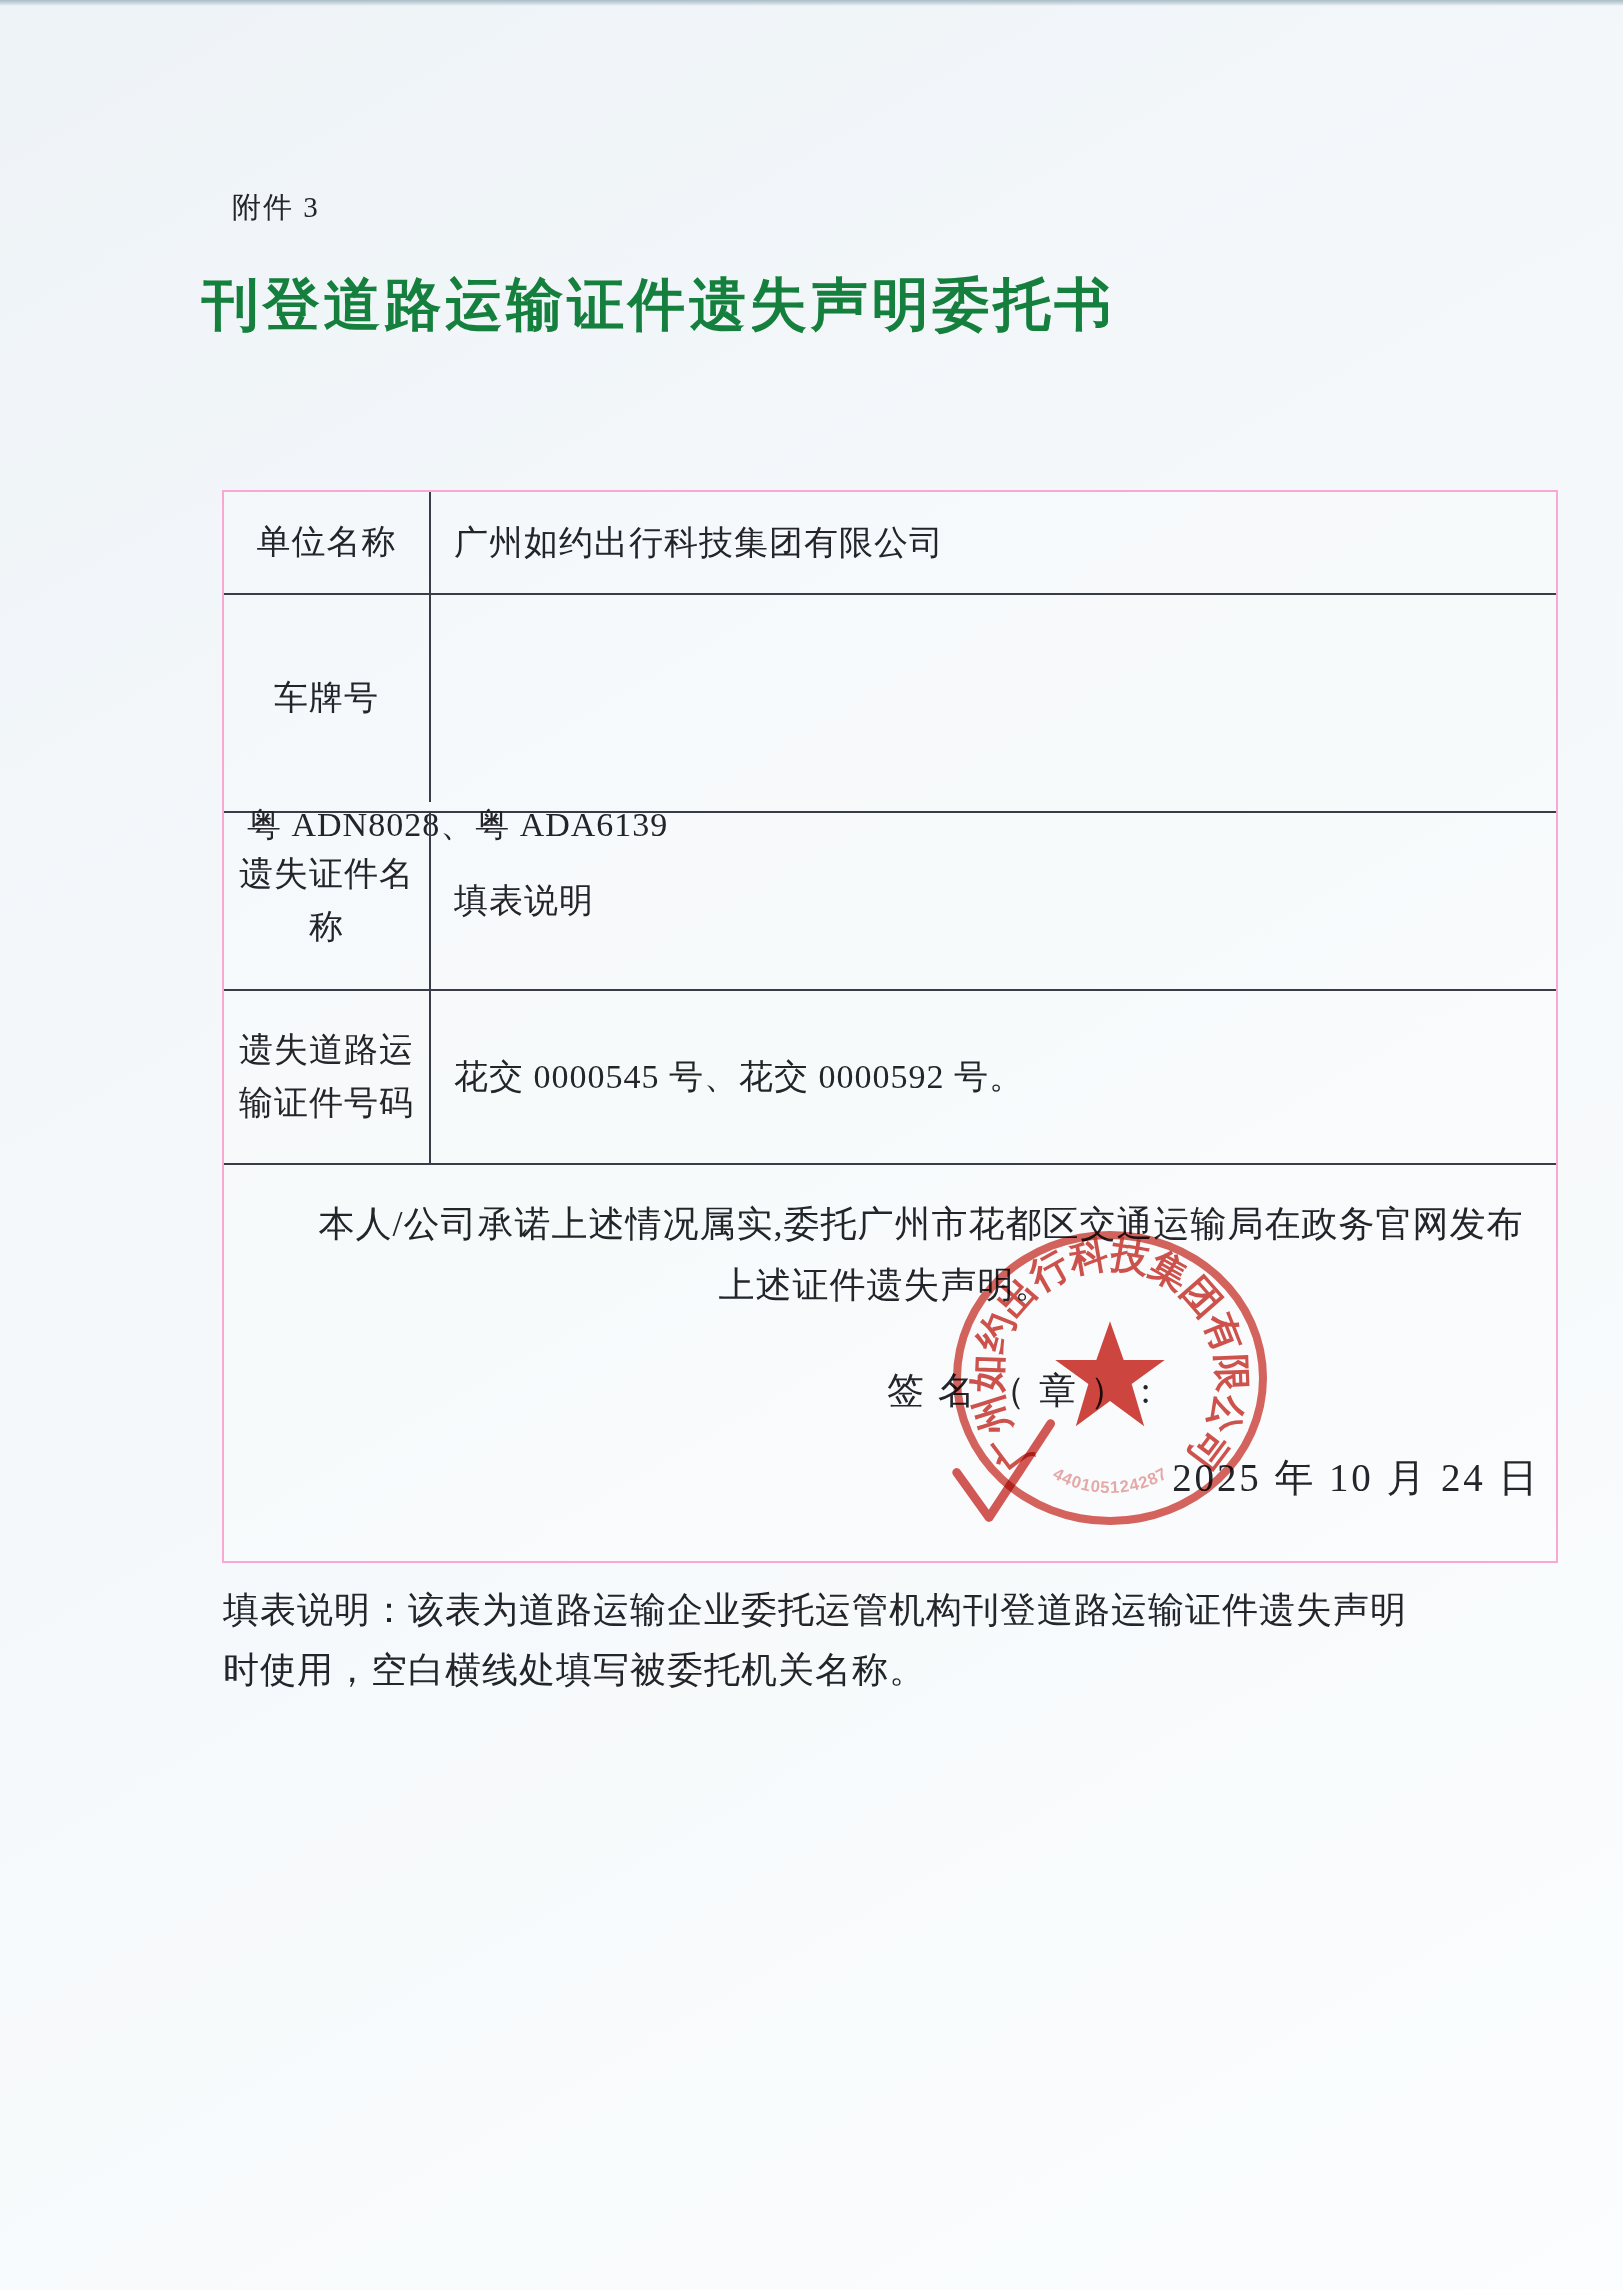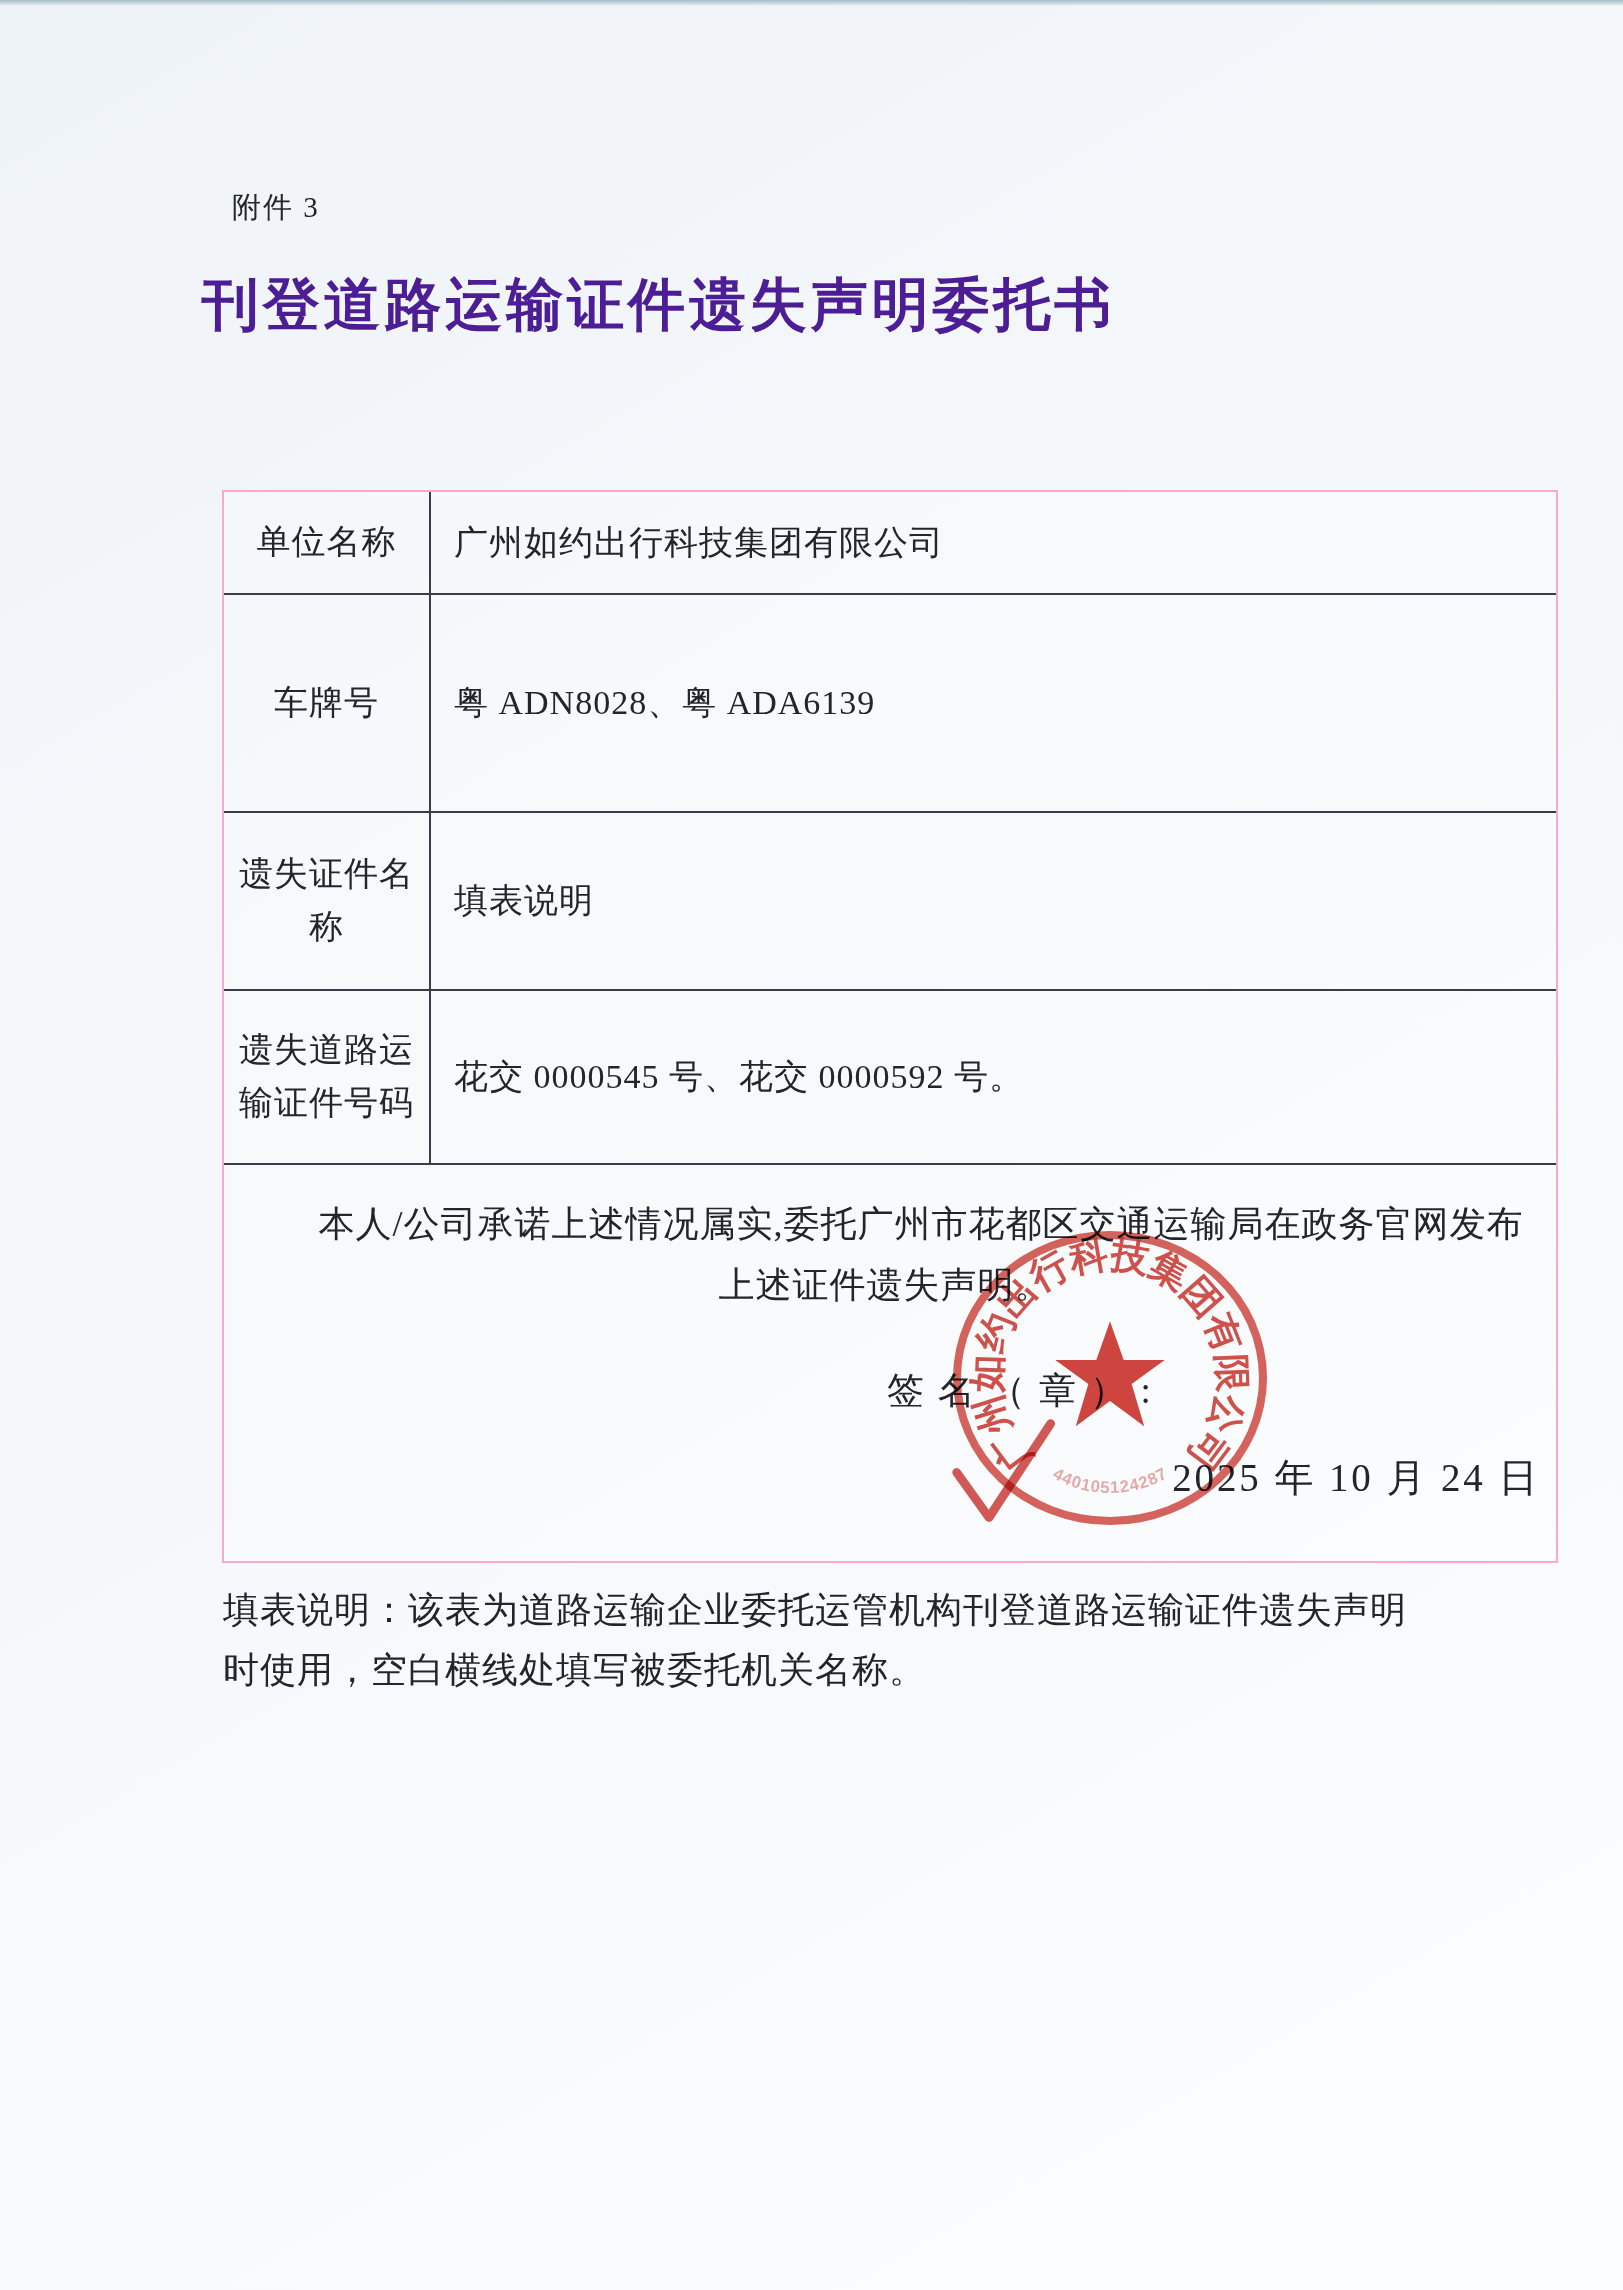--- a/index.html
+++ b/index.html
@@ -13,41 +13,41 @@
     position:absolute; left:0; top:0; width:100%; height:5.9px;
     background:linear-gradient(180deg,#a9bcc7 0%,#cfdbe2 60%,rgba(207,219,226,0) 100%);
   }
   .attachment {
     position:absolute; left:232px; top:188px;
     font-size:29px; letter-spacing:2px;
   }
   .title {
     position:absolute; left:0; top:267px; width:1317px; margin:0;
     text-align:center; font-size:57px; font-weight:bold; letter-spacing:3.9px;
-    color:#4c1d95;
+    color:#15803d;
   }
   .form-table {
     position:absolute; left:222px; top:490px; width:1336px;
     border:2px solid #f9a8d4; box-sizing:border-box;
     background:rgba(255,255,255,0.25);
   }
   .trow { display:flex; border-bottom:2px solid #383d46; box-sizing:border-box; }
   .trow.last { border-bottom:none;text-align:center; }
   .cell-label {
     width:207px; flex:0 0 207px; border-right:2px solid #383d46; box-sizing:border-box;
     display:flex; align-items:center; justify-content:center;
     text-align:center; font-size:34px; line-height:1.55; letter-spacing:1px;
     padding:0 13.7px;
   }
   .cell-value {
     flex:1; display:flex; align-items:center;
     font-size:34px; letter-spacing:1px; padding-left:23px; box-sizing:border-box;
   }
   .r1 { height:103px; }
-  .r2 { height:218px; }
+  .r2 { height:218px;flex-direction:column; }
   .r3 { height:178px; }
   .r4 { height:174px; }
   .r5 { height:396px; position:relative; display:block; }
   .declaration {
     margin:0; padding:29px 25.5px 0 15.7px;
     font-size:36px; line-height:61px; letter-spacing:1px;
     text-indent:2em;
   }
   .sig-line {
     position:absolute; left:663px; top:201px;

